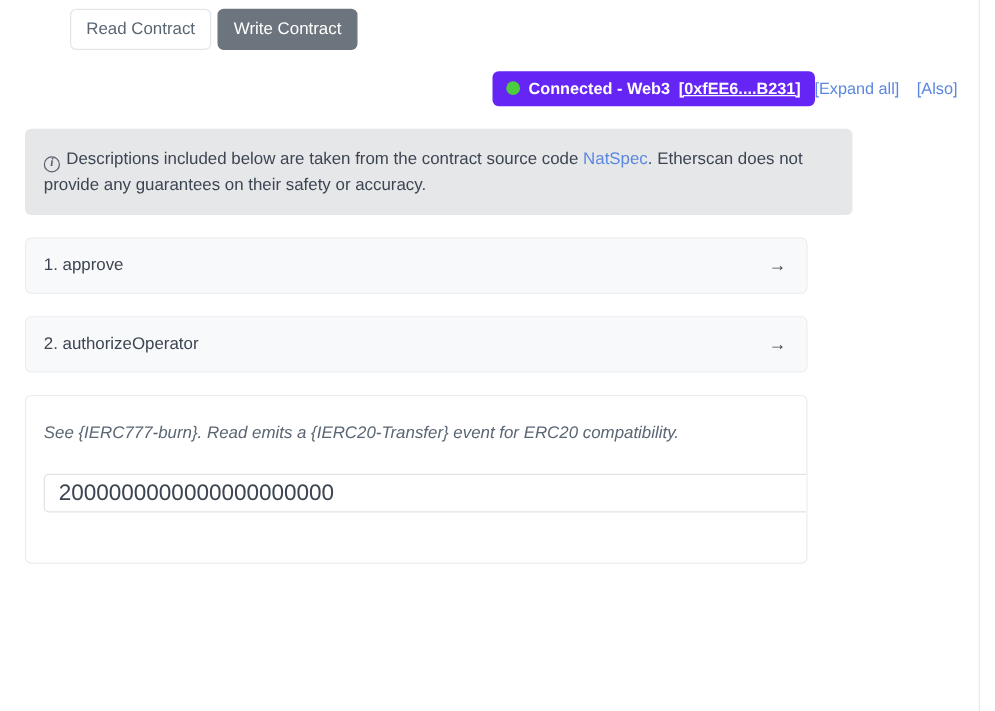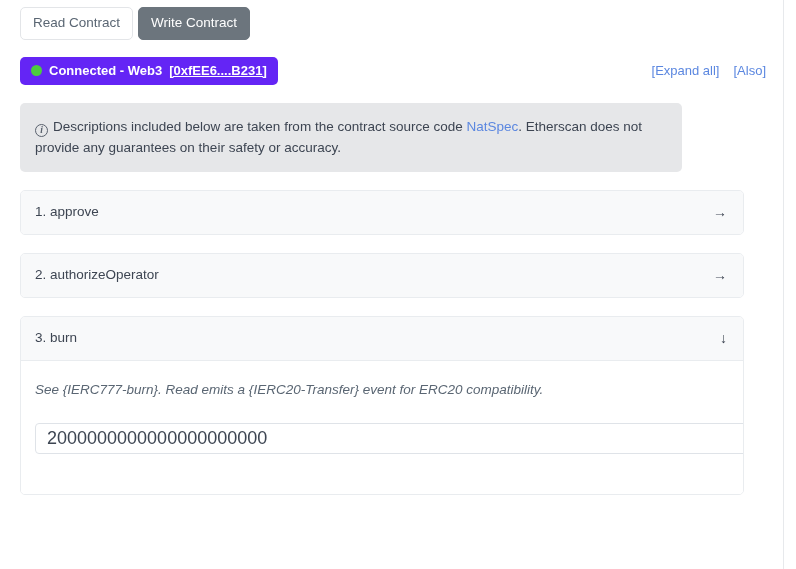--- a/index.html
+++ b/index.html
@@ -35,20 +35,21 @@
     top: 0;
     width: 759px;
   }
 
   
   .tabs {
     display: flex;
     align-items: center;
     gap: 5px;
     padding-top: 7px;
+    margin-left: 36px;
   }
   .tab {
     font-size: 13.5px;
     line-height: 1;
     padding: 8px 12px 9px 12px;
     border-radius: 5px;
     cursor: pointer;
     white-space: nowrap;
     border: 1px solid #e3e5e8;
     background: #ffffff;
@@ -58,21 +59,21 @@
     background: #6c757d;
     border-color: #6c757d;
     color: #ffffff;
   }
 
   
   .connected-row {
     margin-top: 17px;
     display: flex;
     align-items: center;
-    justify-content: space-between;
+    justify-content: flex-end;
   }
   .badge-connected {
     display: inline-flex;
     align-items: center;
     gap: 7px;
     background: #6425f5;
     color: #ffffff;
     border-radius: 5px;
     padding: 7px 11px 8px 11px;
     font-size: 13px;
@@ -134,21 +135,21 @@
     color: #59616d;
   }
   .notice a {
     color: #5b87e0;
     text-decoration: none;
   }
 
   
   .fn-card {
     margin-top: 18px;
-    width: 724px;
+    width: 626px;
     border: 1px solid #e9ecef;
     border-radius: 5px;
     background: #ffffff;
     overflow: hidden;
   }
   .fn-header {
     background: #f8f9fa;
     display: flex;
     align-items: center;
     justify-content: space-between;
@@ -256,24 +257,20 @@
     </div>
 
     <div class="fn-card">
       <div class="fn-header">
         <span>2. authorizeOperator</span>
         <span class="fn-arrow">→</span>
       </div>
     </div>
 
     <div class="fn-card open">
-      <div class="fn-header">
-        <span>3. burn</span>
-        <span class="fn-arrow">↓</span>
-      </div>
       <div class="fn-body">
         <p class="fn-desc">See {IERC777-burn}. Read emits a {IERC20-Transfer} event for ERC20 compatibility.</p>
 
         <div class="field-block">
           <input class="field-input" type="text" value="2000000000000000000000" style="">
         </div>
 
 
       </div>
     </div>

